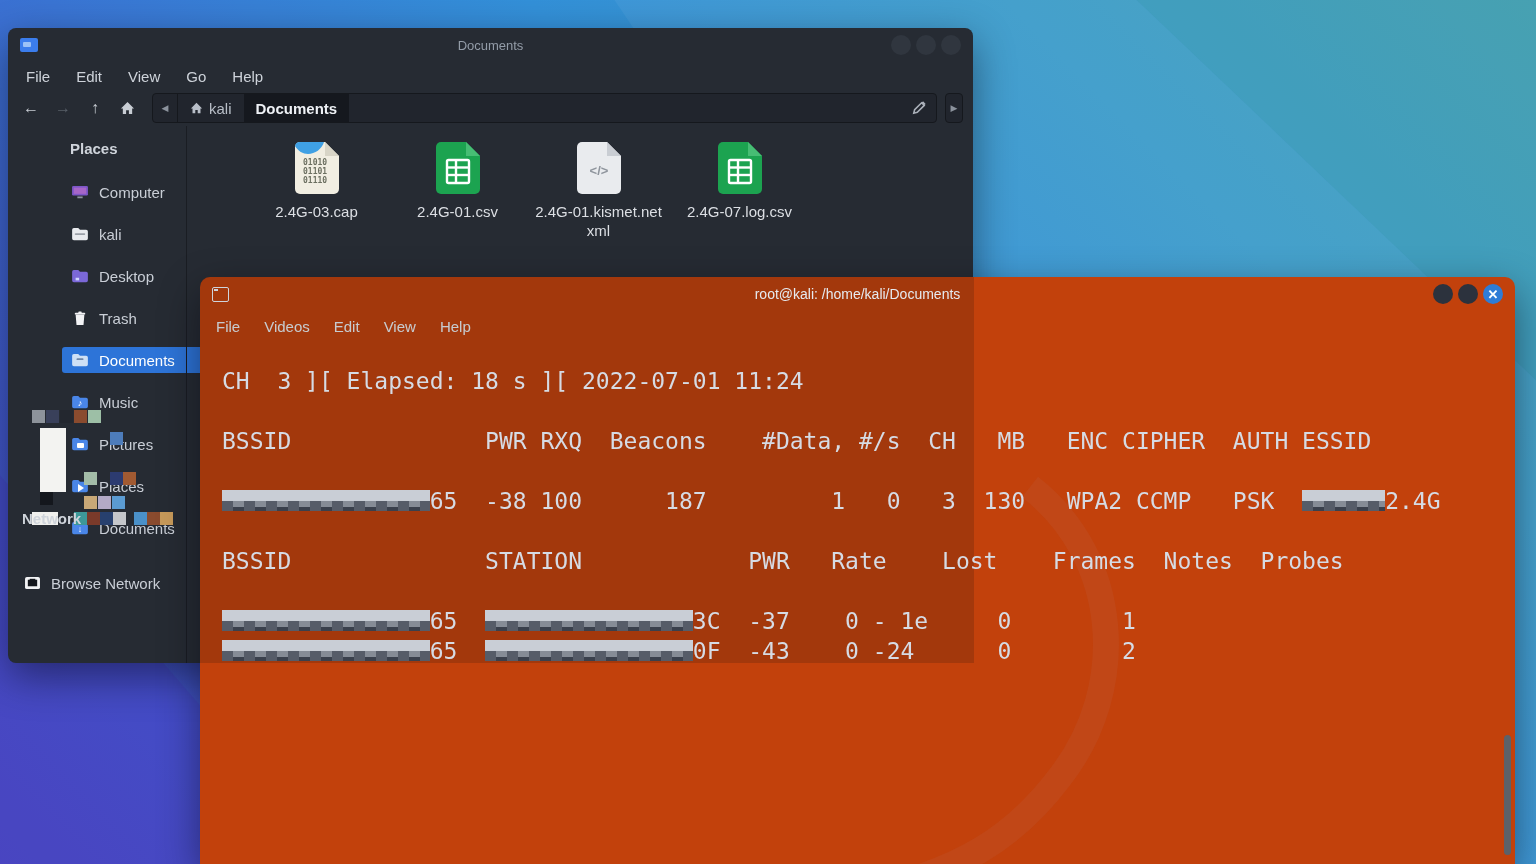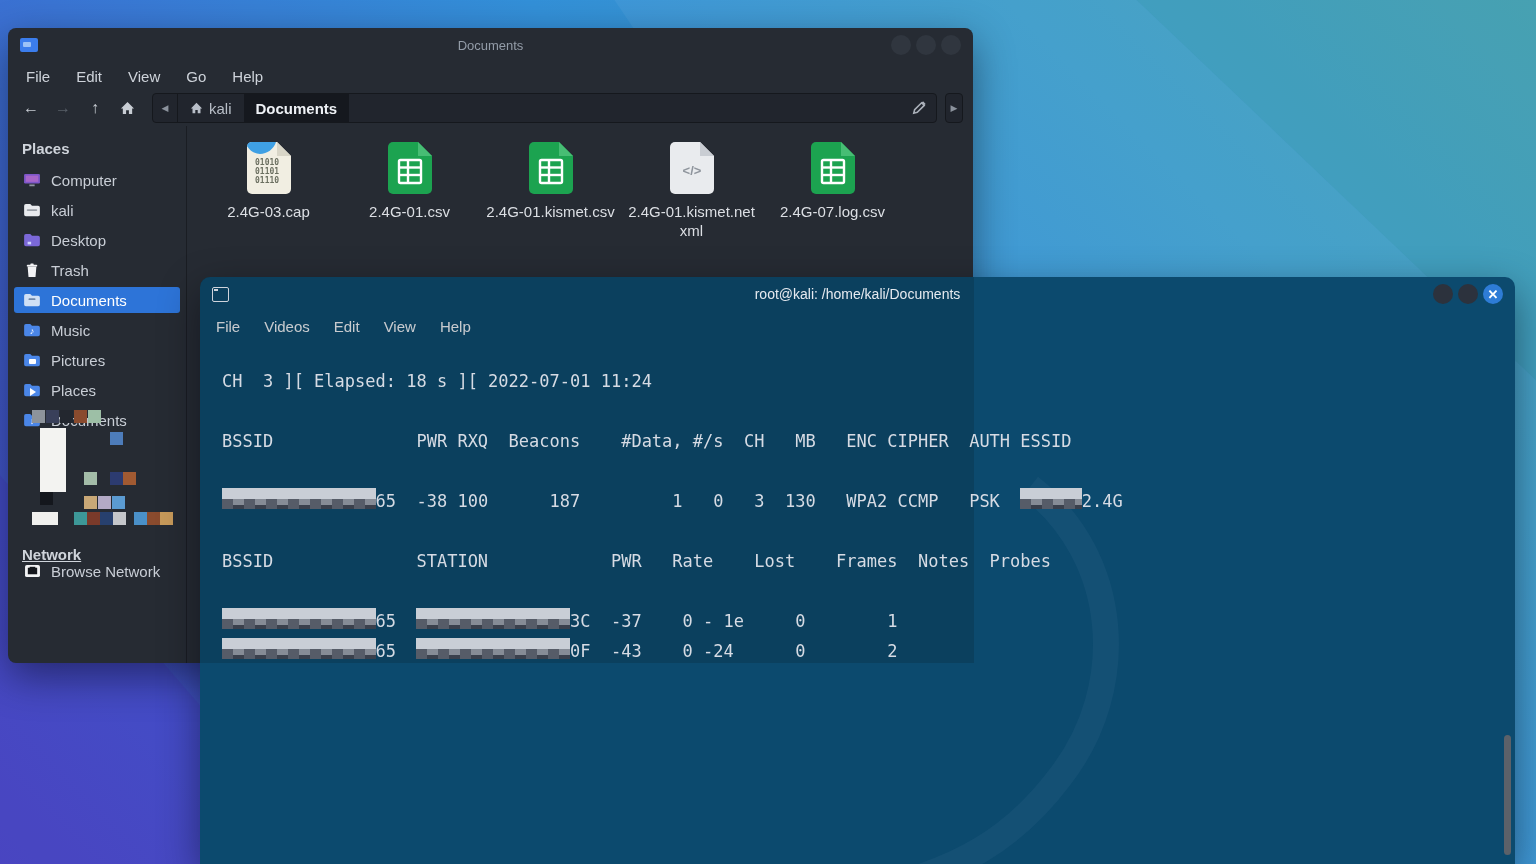--- a/index.html
+++ b/index.html
@@ -26,48 +26,48 @@
   .navbtn{width:26px;height:24px;display:flex;align-items:center;justify-content:center;font-size:16px;color:#c8cdd4;border-radius:4px;}
   .navbtn.dim{color:#596069;}
   .pathbar{flex:1;display:flex;align-items:center;height:28px;background:#21252d;border:1px solid #15181d;border-radius:4px;margin-left:6px;overflow:hidden;}
   .crumb-scroll{width:24px;height:100%;display:flex;align-items:center;justify-content:center;color:#8b929c;font-size:9px;border-right:1px solid #15181d;}
   .crumb{display:flex;align-items:center;gap:6px;padding:0 12px;height:100%;font-size:15px;color:#b9bfc8;}
   .crumb.active{background:#15181e;color:#eef1f5;font-weight:bold;}
   .pathspacer{flex:1;}
   .editpath{width:34px;height:100%;display:flex;align-items:center;justify-content:center;}
   .fwdbtn{width:16px;height:28px;display:flex;align-items:center;justify-content:center;background:#21252d;border:1px solid #15181d;border-radius:4px;color:#8b929c;font-size:9px;margin-left:2px;}
   .fm-body{position:relative;height:537px;display:flex;}
-  .fm-sidebar{width:178px;padding-top:10px;position:relative;}
+  .fm-sidebar{width:178px;padding-top:10px;position:relative;padding-left:48px;}
   .side-header{font-weight:bold;font-size:15px;color:#cfd4db;padding:4px 0 6px 14px;}
-  .side-item{height:26px;display:flex;align-items:center;gap:9px;padding-left:8px;margin:4px 6px;border-radius:3px;font-size:15px;color:#c9ced6;}
+  .side-item{height:26px;display:flex;align-items:center;gap:9px;padding-left:8px;margin:16px 6px;border-radius:3px;font-size:15px;color:#c9ced6;}
   .side-item.selected{background:#2d74d8;color:#fff;}
   .sico{width:20px;height:16px;display:flex;align-items:center;justify-content:center;position:relative;flex:0 0 20px;}
   .glyph{position:absolute;left:0;top:0;width:20px;height:16px;display:flex;align-items:center;justify-content:center;color:#fff;font-size:9px;padding-top:2px;box-sizing:border-box;}
   .gl-rect{position:absolute;left:7px;top:7px;width:7px;height:5px;background:#fff;border-radius:1px;}
   .gl-play{position:absolute;left:8px;top:6px;width:0;height:0;border-left:6px solid #fff;border-top:4px solid transparent;border-bottom:4px solid transparent;}
   .pixelzone{position:absolute;left:14px;top:278px;width:160px;height:130px;}
   .pixelzone i{position:absolute;width:13px;height:13px;display:block;}
-  .net-header{position:absolute;left:0;right:0;top:416px;text-decoration:underline;}
+  .net-header{position:absolute;left:0;right:0;top:380px;}
   .net-item{position:absolute;left:0;right:0;top:428px;text-align:right;}
   .divider{position:absolute;left:178px;top:0;bottom:0;width:1px;background:#1a1d23;}
   .fm-files{flex:1;display:flex;align-items:flex-start;padding:16px 0 0 12px;}
   .fitem{width:141px;display:flex;flex-direction:column;align-items:center;gap:8px;}
   .flabel{font-size:15px;color:#dcdfe4;text-align:center;line-height:19px;}
 
   
-  .term{left:200px;top:277px;width:1315px;height:587px;background:#0c4a6e;border-radius:10px 10px 0 0;color:#d6dbe4;}
+  .term{left:200px;top:277px;width:1315px;height:587px;background:#c2410c;border-radius:10px 10px 0 0;color:#d6dbe4;}
   .term-shade{position:absolute;left:0;top:0;width:774px;height:386px;background:rgba(8,10,14,.16);border-radius:10px 0 0 0;pointer-events:none;}
   .term-titlebar{height:34px;display:flex;align-items:center;position:relative;}
   .term-title{position:absolute;left:0;right:0;text-align:center;font-size:14px;color:#e6eaf0;}
   .term-appicon{margin-left:12px;width:15px;height:13px;border:1.5px solid #cfd4dc;border-radius:2px;position:relative;z-index:1;}
   .term-appicon:before{content:"";position:absolute;left:1px;top:1px;width:4px;height:2px;background:#cfd4dc;}
   .term .winbtn{background:#2c323d;}
   .term .winbtn.close{background:#2e7cd6;color:#fff;font-size:13px;font-weight:bold;display:flex;align-items:center;justify-content:center;}
   .term-menubar{height:30px;display:flex;align-items:center;padding-left:16px;gap:24px;font-size:15px;color:#eceff4;}
-  .term-content{position:relative;padding:25px 0 0 22px;font-family:"DejaVu Sans Mono",monospace;font-size:17px;line-height:30px;white-space:pre;color:#d6dbe4;}
+  .term-content{position:relative;padding:25px 0 0 22px;font-family:"DejaVu Sans Mono",monospace;font-size:23px;line-height:30px;white-space:pre;color:#d6dbe4;}
   .tline{height:30px;}
   .gap{height:30px;}
   .mosaic{display:inline-block;height:21px;vertical-align:-2px;
     background-image:
       repeating-conic-gradient(#c9ced6 0% 25%,transparent 25% 50%,#565c68 50% 75%,transparent 75%),
       repeating-conic-gradient(#868c96 0% 25%,transparent 25% 50%,#3a404c 50% 75%,transparent 75%);
     background-size:22px 22px,22px 22px;background-position:0 0,11px 6px;}
   .w15{width:15ch;}
   .w6{width:6ch;}
   .scrollthumb{position:absolute;right:4px;top:458px;width:7px;height:120px;background:#5c6169;border-radius:4px;}
@@ -271,33 +271,20 @@
               <rect x="11" y="18" width="22" height="23" rx="1.5"></rect>
               <line x1="11" y1="25.5" x2="33" y2="25.5"></line>
               <line x1="11" y1="33" x2="33" y2="33"></line>
               <line x1="20" y1="18" x2="20" y2="41"></line>
             </g>
         </svg>
         <div class="flabel">2.4G-01.csv</div>
       </div>
       <div class="fitem">
         <svg width="44" height="52" viewBox="0 0 44 52">
-          <path d="M5 0h25l14 14v33a5 5 0 0 1-5 5H5a5 5 0 0 1-5-5V5a5 5 0 0 1 5-5z" fill="#1ca350"></path>
-          <path d="M30 0l14 14H30z" fill="#47bd74"></path>
-          <g stroke="#fff" stroke-width="2.4" fill="none">
-              <rect x="11" y="18" width="22" height="23" rx="1.5"></rect>
-              <line x1="11" y1="25.5" x2="33" y2="25.5"></line>
-              <line x1="11" y1="33" x2="33" y2="33"></line>
-              <line x1="20" y1="18" x2="20" y2="41"></line>
-            </g>
-        </svg>
-        <div class="flabel">2.4G-01.kismet.csv</div>
-      </div>
-      <div class="fitem">
-        <svg width="44" height="52" viewBox="0 0 44 52">
           <path d="M5 0h25l14 14v33a5 5 0 0 1-5 5H5a5 5 0 0 1-5-5V5a5 5 0 0 1 5-5z" fill="#e9ebee"></path>
           <path d="M30 0l14 14H30z" fill="#c9cdd3"></path>
           <text x="22" y="33" text-anchor="middle" font-family="Liberation Sans,sans-serif" font-size="13" font-weight="bold" fill="#8f959d">&lt;/&gt;</text>
         </svg>
         <div class="flabel"><span>2.4G-01.kismet.net</span><br><span>xml</span></div>
       </div>
       <div class="fitem">
         <svg width="44" height="52" viewBox="0 0 44 52">
           <path d="M5 0h25l14 14v33a5 5 0 0 1-5 5H5a5 5 0 0 1-5-5V5a5 5 0 0 1 5-5z" fill="#1ca350"></path>
           <path d="M30 0l14 14H30z" fill="#47bd74"></path>

